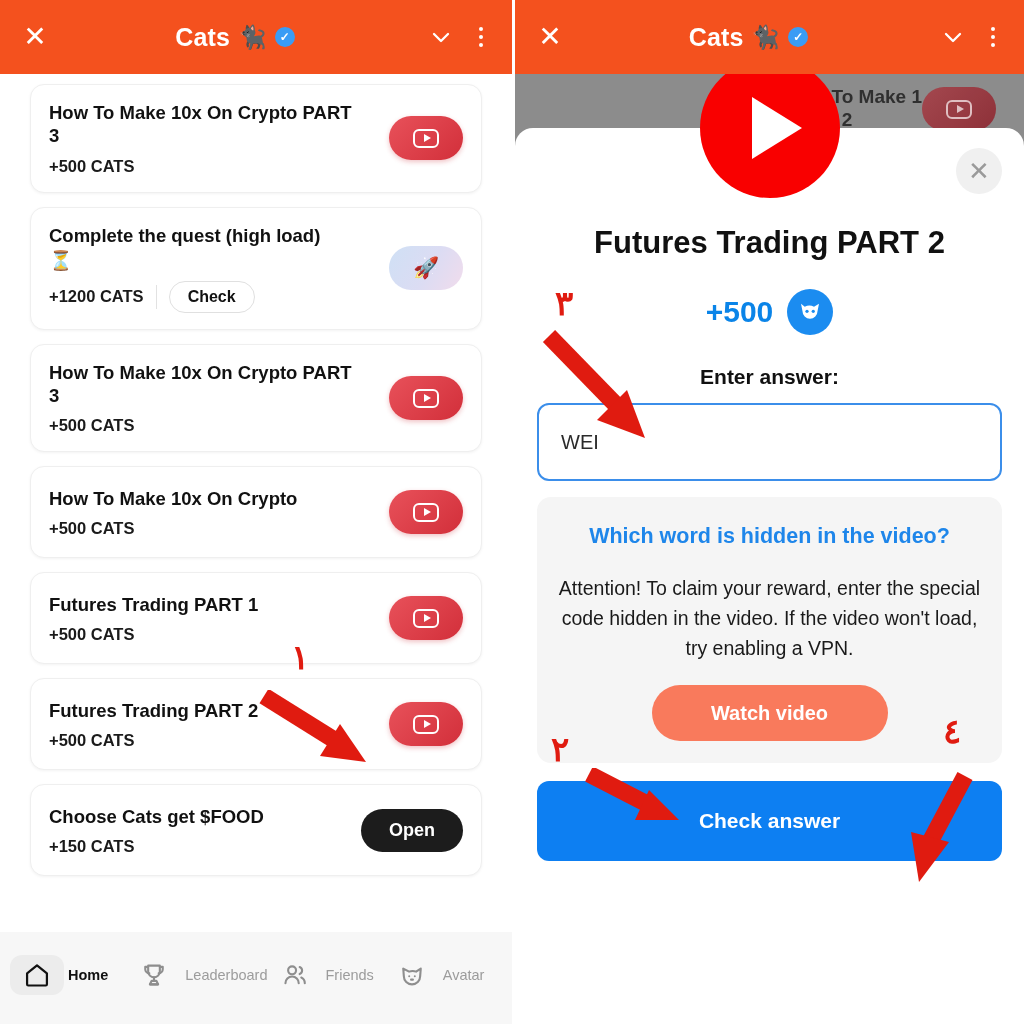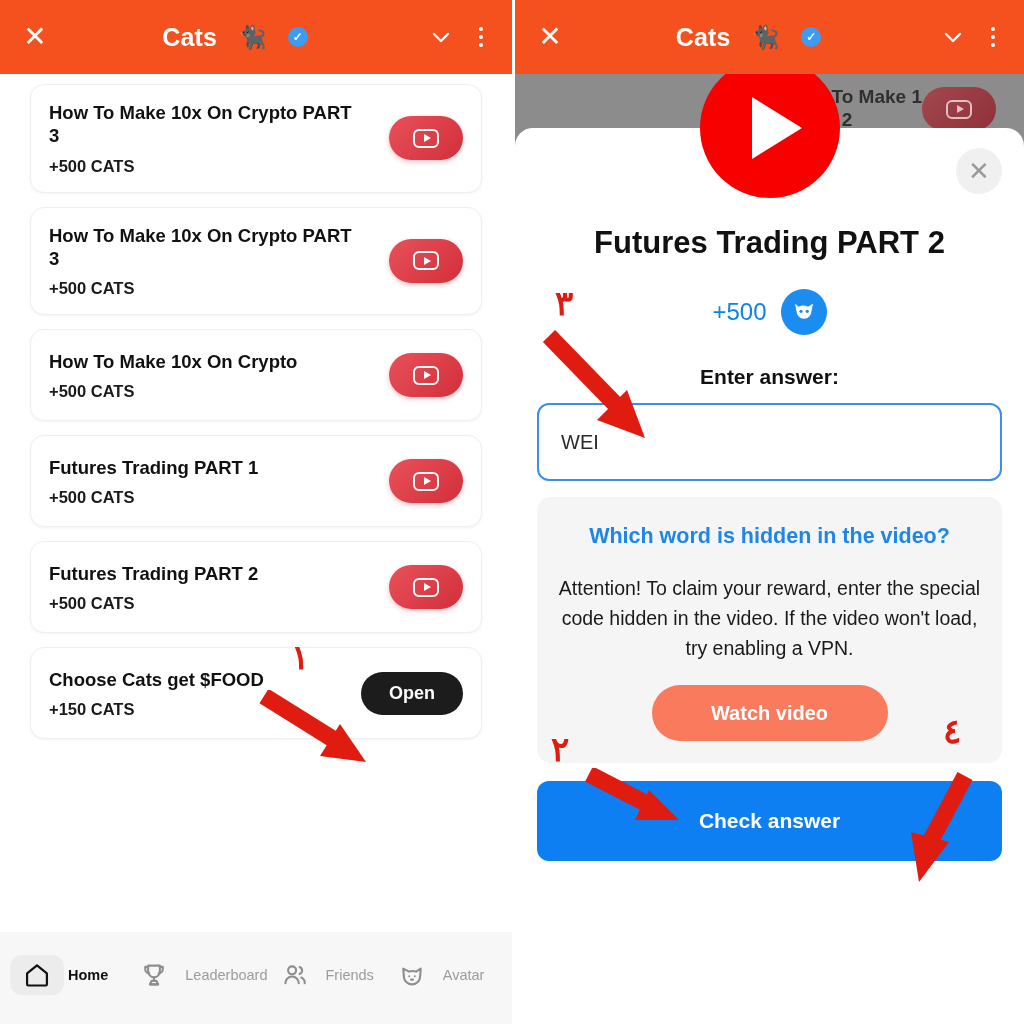--- a/index.html
+++ b/index.html
@@ -19,21 +19,21 @@
     position: relative; z-index: 40;
     height: 74px; width: 100%;
     background: #F4511E;
     display: flex; align-items: center;
     padding: 0 18px;
     color: #ffffff;
   }
   .hdr-close { width: 34px; height: 34px; display: flex; align-items: center;
     justify-content: center; font-size: 28px; line-height: 1; font-weight: 300; }
   .hdr-title-wrap { flex: 1; display: flex; align-items: center; justify-content: center;
-    gap: 21px; margin-left: -6px; }
+    gap: 8px; margin-left: -6px; }
   .hdr-title { font-size: 25px; font-weight: 700; letter-spacing: .2px; }
   .hdr-emoji { font-size: 23px; }
   .verified { width: 20px; height: 20px; border-radius: 50%; background: #3A9CF5;
     display: inline-flex; align-items: center; justify-content: center;
     color: #fff; font-size: 12px; font-weight: 700; }
   .hdr-chevron { width: 34px; height: 34px; display: flex; align-items: center;
     justify-content: center; margin-right: 10px; }
   .hdr-menu { width: 26px; height: 34px; display: flex; flex-direction: column;
     align-items: center; justify-content: center; gap: 4px; }
   .hdr-menu i { width: 4px; height: 4px; border-radius: 50%; background: #fff; display: block; }
@@ -104,21 +104,21 @@
   .play-circle:after { content: ""; width: 0; height: 0; margin-left: 14px;
     border-left: 50px solid #fff; border-top: 31px solid transparent;
     border-bottom: 31px solid transparent; }
   .sheet-close { position: absolute; top: 20px; right: 22px; width: 46px; height: 46px;
     border-radius: 50%; background: #F0F0F0; display: flex; align-items: center;
     justify-content: center; color: #9A9A9A; font-size: 26px; font-weight: 300; z-index: 21; }
   .sheet-title { text-align: center; font-size: 31px; font-weight: 700; color: #111;
     line-height: 1.2; }
   .reward-row { display: flex; align-items: center; justify-content: center; gap: 14px;
     margin-top: 28px; }
-  .reward-amt { font-size: 24px; font-weight: 400; color: #0A84E8; }
+  .reward-amt { font-size: 30px; font-weight: 700; color: #0A84E8; }
   .coin { width: 46px; height: 46px; border-radius: 50%; background: #1B8CF0;
     display: flex; align-items: center; justify-content: center; }
   .enter-label { text-align: center; margin-top: 30px; font-size: 21px;
     font-weight: 700; color: #111; }
   .answer-input { margin-top: 14px; width: 100%; height: 78px; border: 2.5px solid #3B8EEA;
     border-radius: 12px; background: #fff; display: flex; align-items: center;
     padding: 0 22px; font-size: 20px; color: #2b2b2b; }
   .info-card { margin-top: 16px; background: #F5F5F5; border-radius: 14px;
     padding: 24px 18px 22px 18px; }
   .info-q { text-align: center; font-size: 21.5px; font-weight: 700; color: #1E86EA;
@@ -170,20 +170,34 @@
           <div class="task-title">How To Make 10x On Crypto PART 3</div>
           <div class="task-sub">
               <span>+500 CATS</span>
             </div>
         </div>
         <div class="btn-yt">
             <span class="yt-glyph"></span>
           </div>
       </div>
 
+      <div class="task-card">
+        <div class="task-main">
+          <div class="task-title">Complete the quest (high load)</div>
+          <span class="hourglass">⏳</span>
+          <div class="task-sub">
+            <span>+1200 CATS</span>
+            <span class="divider-v"></span>
+            <span class="check-pill">Check</span>
+          </div>
+        </div>
+        <div class="btn-rocket">
+            <span>🚀</span>
+          </div>
+      </div>
 
       <div class="task-card">
         <div class="task-main">
           <div class="task-title">How To Make 10x On Crypto PART 3</div>
           <div class="task-sub">
               <span>+500 CATS</span>
             </div>
         </div>
         <div class="btn-yt">
             <span class="yt-glyph"></span>

